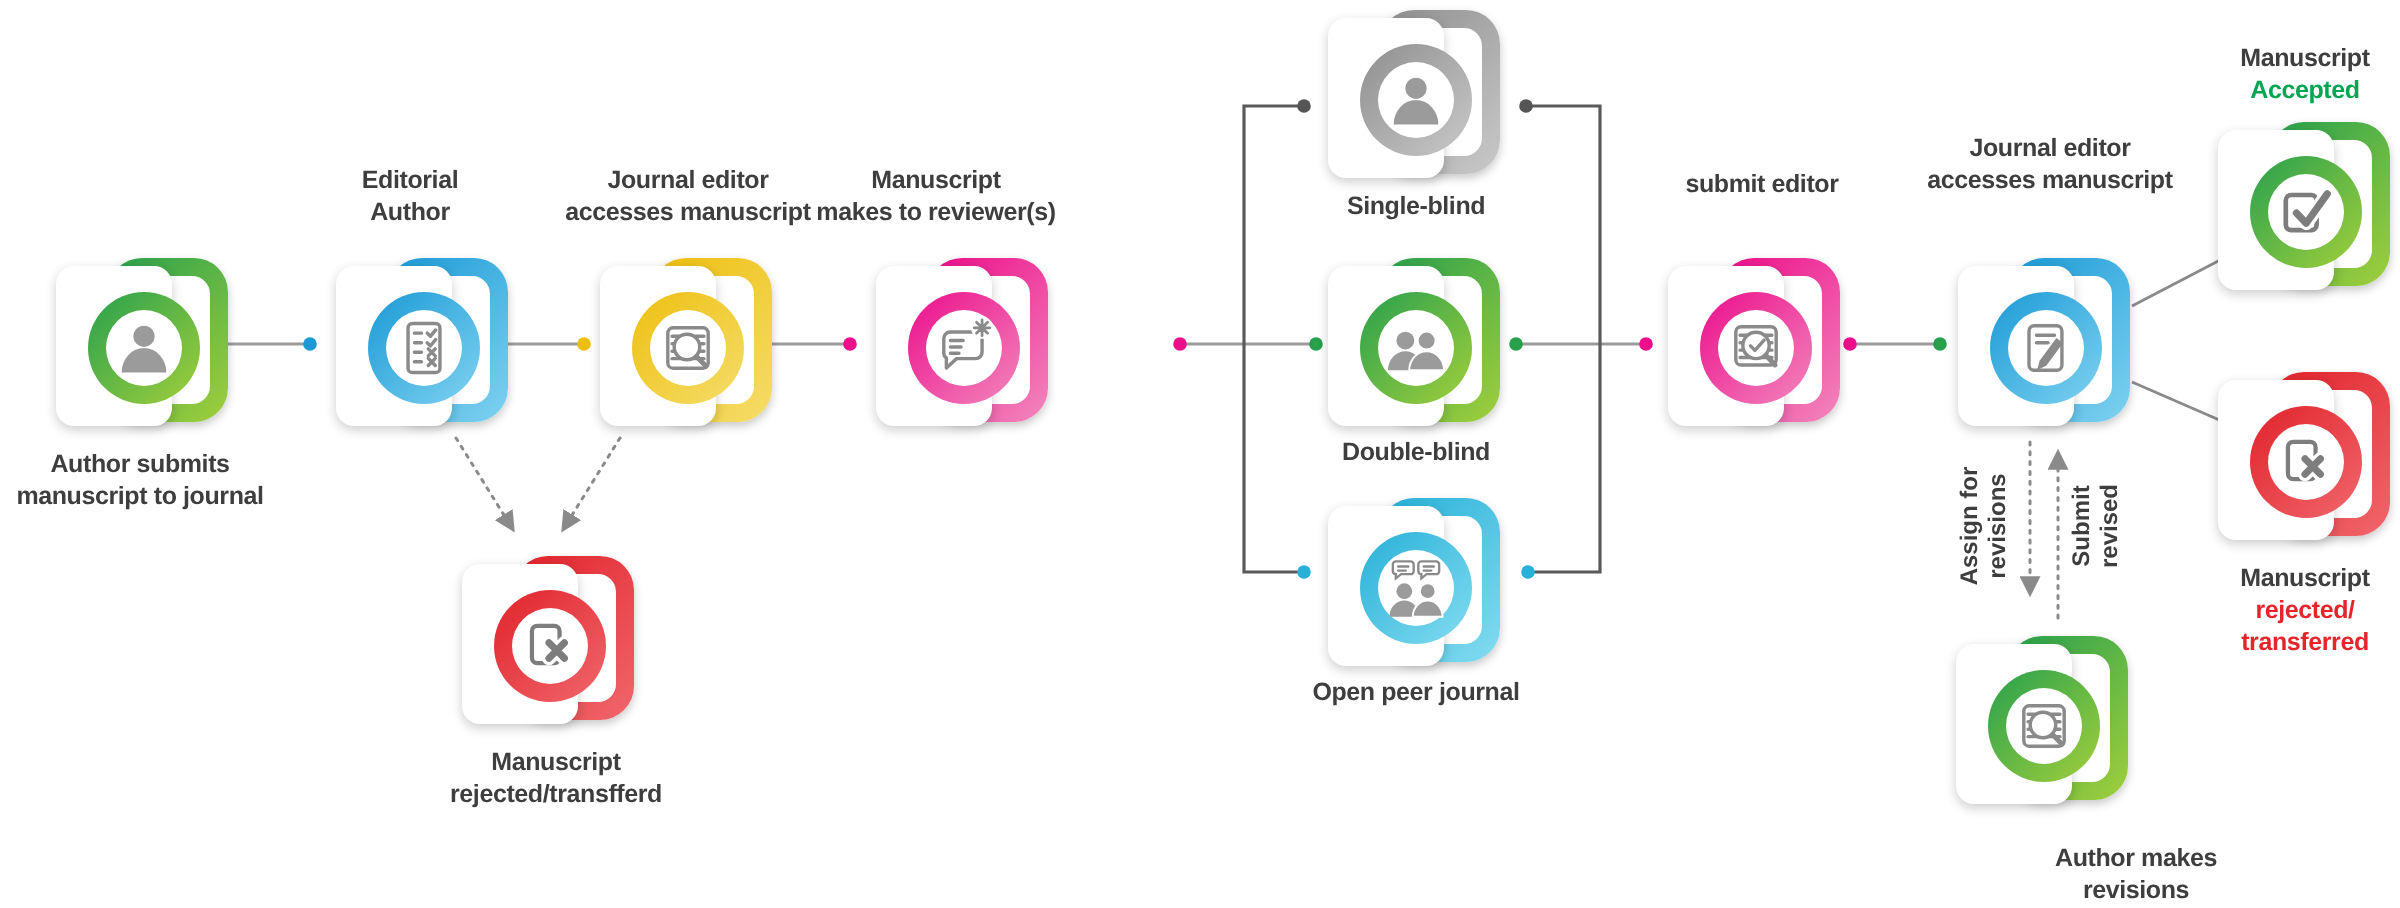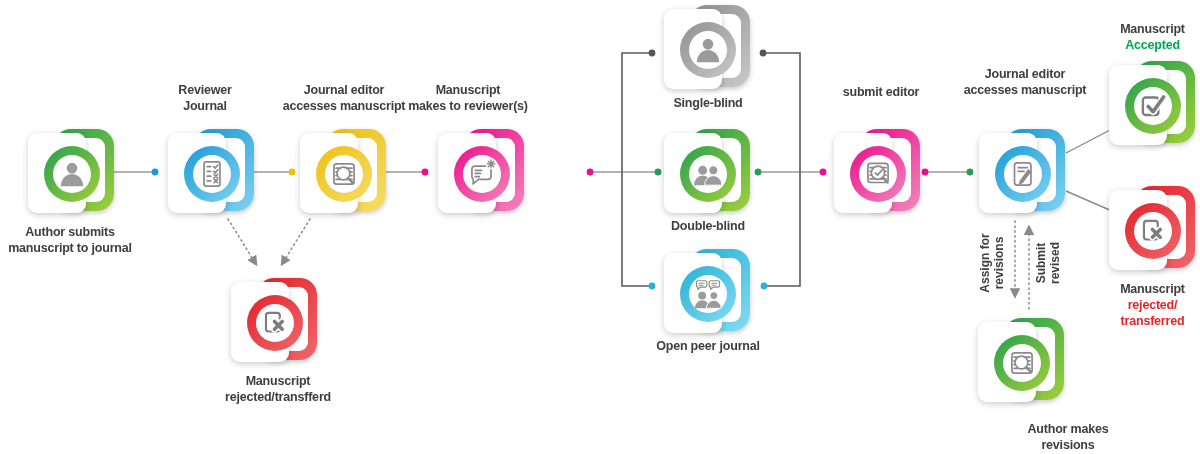--- a/index.html
+++ b/index.html
@@ -275,22 +275,22 @@
           <use href="#i-docx"></use>
         </svg>
     </div>
   </div>
 
   <div class="nlabel" style="left:-15px;top:224px;width:170px">
     <div>Author submits</div>
     <div>manuscript to journal</div>
   </div>
   <div class="nlabel" style="left:145px;top:82px;width:120px">
-    <div>Reviewer</div>
-    <div>Journal</div>
+    <div>Editorial</div>
+    <div>Author</div>
   </div>
   <div class="nlabel" style="left:259px;top:82px;width:170px">
     <div>Journal editor</div>
     <div>accesses manuscript</div>
   </div>
   <div class="nlabel" style="left:383px;top:82px;width:170px">
     <div>Manuscript</div>
     <div>makes to reviewer(s)</div>
   </div>
   <div class="nlabel" style="left:638px;top:95px;width:140px">

